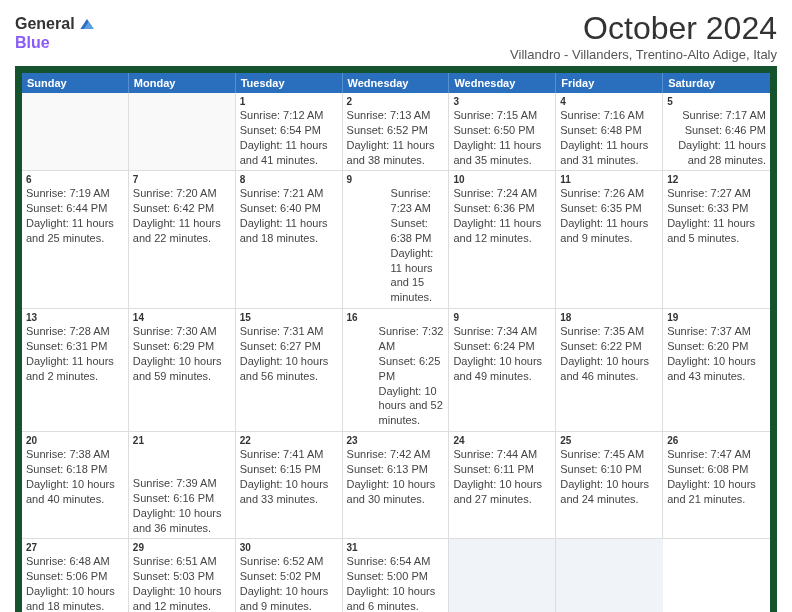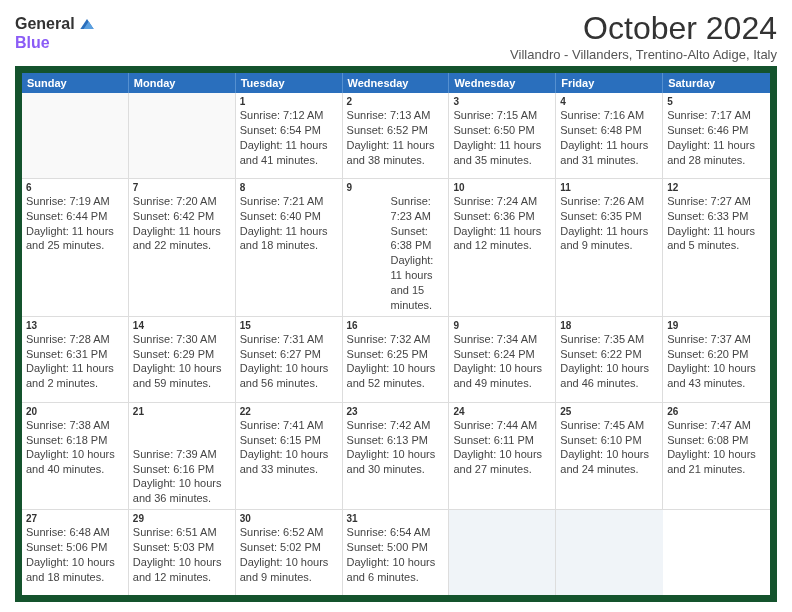--- a/index.html
+++ b/index.html
@@ -170,21 +170,21 @@
 Daylight: 11 hours and 35 minutes.</div>
           </div>
           <div class="cal-cell">
             <span class="day-num">4</span>
             <div class="cell-text" style="white-space: pre-line;">Sunrise: 7:16 AM
 Sunset: 6:48 PM
 Daylight: 11 hours and 31 minutes.</div>
           </div>
           <div class="cal-cell">
             <span class="day-num">5</span>
-            <div class="cell-text" style="white-space: pre-line;">Sunrise: 7:17 AM
+            <div class="cell-text" style="white-space: pre-line; text-align: right;">Sunrise: 7:17 AM
 Sunset: 6:46 PM
 Daylight: 11 hours and 28 minutes.</div>
           </div>
         </div>
         <div class="cal-row">
           <div class="cal-cell">
             <span class="day-num">6</span>
             <div class="cell-text" style="white-space: pre-line;">Sunrise: 7:19 AM
 Sunset: 6:44 PM
 Daylight: 11 hours and 25 minutes.</div>
@@ -240,21 +240,21 @@
 Daylight: 10 hours and 59 minutes.</div>
           </div>
           <div class="cal-cell">
             <span class="day-num">15</span>
             <div class="cell-text" style="white-space: pre-line;">Sunrise: 7:31 AM
 Sunset: 6:27 PM
 Daylight: 10 hours and 56 minutes.</div>
           </div>
           <div class="cal-cell">
             <span class="day-num">16</span>
-            <div class="cell-text" style="white-space: pre-line;">Sunrise: 7:32 AM
+            <div class="cell-text" style="white-space: pre-line; margin-left: 32px;">Sunrise: 7:32 AM
 Sunset: 6:25 PM
 Daylight: 10 hours and 52 minutes.</div>
           </div>
           <div class="cal-cell">
             <span class="day-num">9</span>
             <div class="cell-text" style="white-space: pre-line;">Sunrise: 7:34 AM
 Sunset: 6:24 PM
 Daylight: 10 hours and 49 minutes.</div>
           </div>
           <div class="cal-cell">

